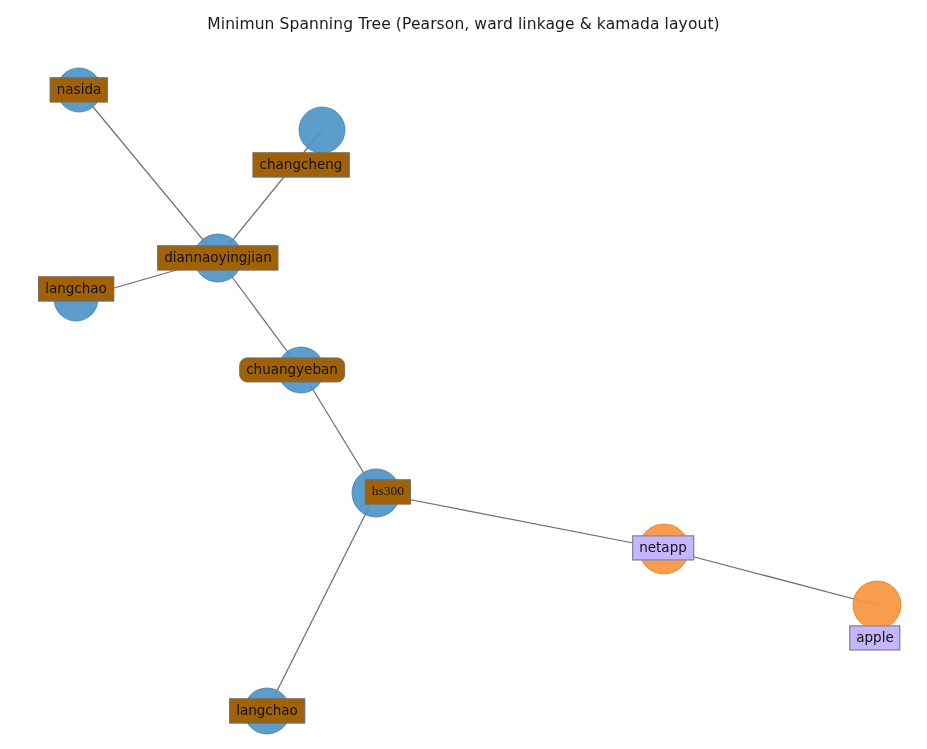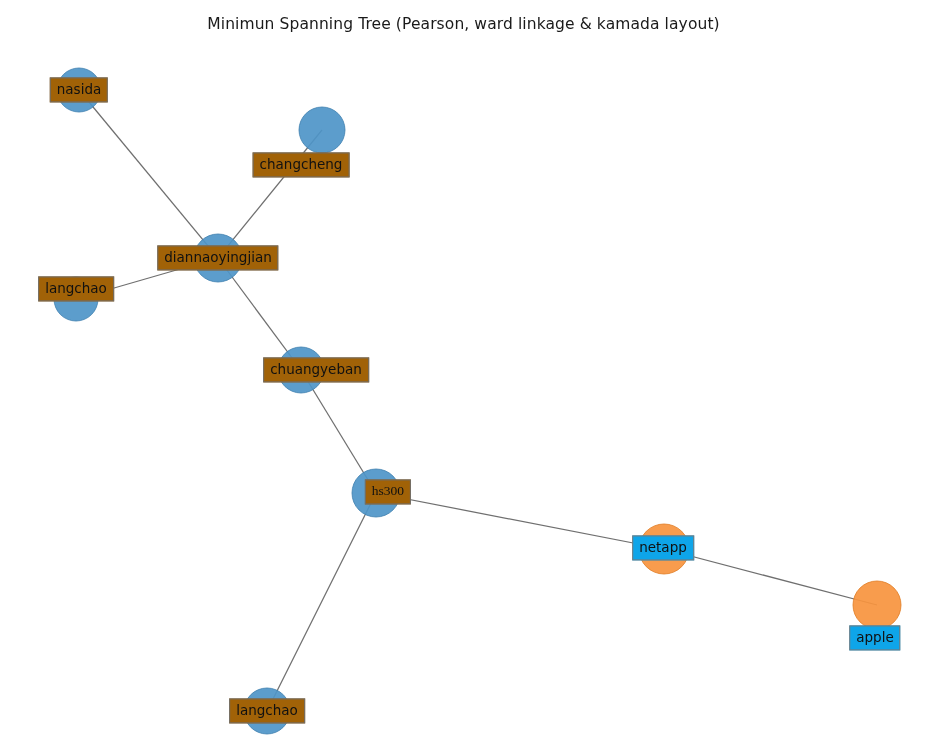--- a/index.html
+++ b/index.html
@@ -44,21 +44,21 @@
     color: #111111;
     padding: 4px 6px 5px 6px;
     white-space: nowrap;
     box-sizing: border-box;
   }
   .node-label.blue-label {
     background: #a16207;
     border: 1.3px solid #6e6e6e;
   }
   .node-label.orange-label {
-    background: #0ea5e9;
+    background: #c4b5fd;
     border: 1.3px solid #7a7a7a;
   }
 </style>
 </head>
 <body>
 
 <div id="canvas">
 
   <div id="graph-title">Minimun Spanning Tree (Pearson, ward linkage &amp; kamada layout)</div>
 
@@ -84,20 +84,20 @@
         <circle cx="877" cy="605" r="24" fill="#f7943e" fill-opacity="0.92" stroke="#e07b22" stroke-width="0.8"></circle>
         <circle cx="267" cy="711" r="23" fill="#4e95c8" fill-opacity="0.92" stroke="#3e7fae" stroke-width="0.8"></circle>
       </g>
   </svg>
 
   <div id="labels-layer">
       <div class="node-label blue-label" style="left: 79px; top: 90px;">nasida</div>
       <div class="node-label blue-label" style="left: 301px; top: 129px; margin-top: 36px;">changcheng</div>
       <div class="node-label blue-label" style="left: 218px; top: 258px; text-align: center;">diannaoyingjian</div>
       <div class="node-label blue-label" style="left: 76px; top: 289px;">langchao</div>
-      <div class="node-label blue-label" style="left: 316px; top: 370px;">chuangyeban</div>
+      <div class="node-label blue-label" style="left: 292px; top: 370px; border-radius: 8px;">chuangyeban</div>
       <div class="node-label blue-label" style="left: 388px; top: 492px; font-family: Liberation Serif, serif;">hs300</div>
       <div class="node-label orange-label" style="left: 663px; top: 548px;">netapp</div>
       <div class="node-label orange-label" style="left: 875px; top: 638px;">apple</div>
       <div class="node-label blue-label" style="left: 267px; top: 711px;">langchao</div>
     </div>
 
 </div>
 
 </body></html>

